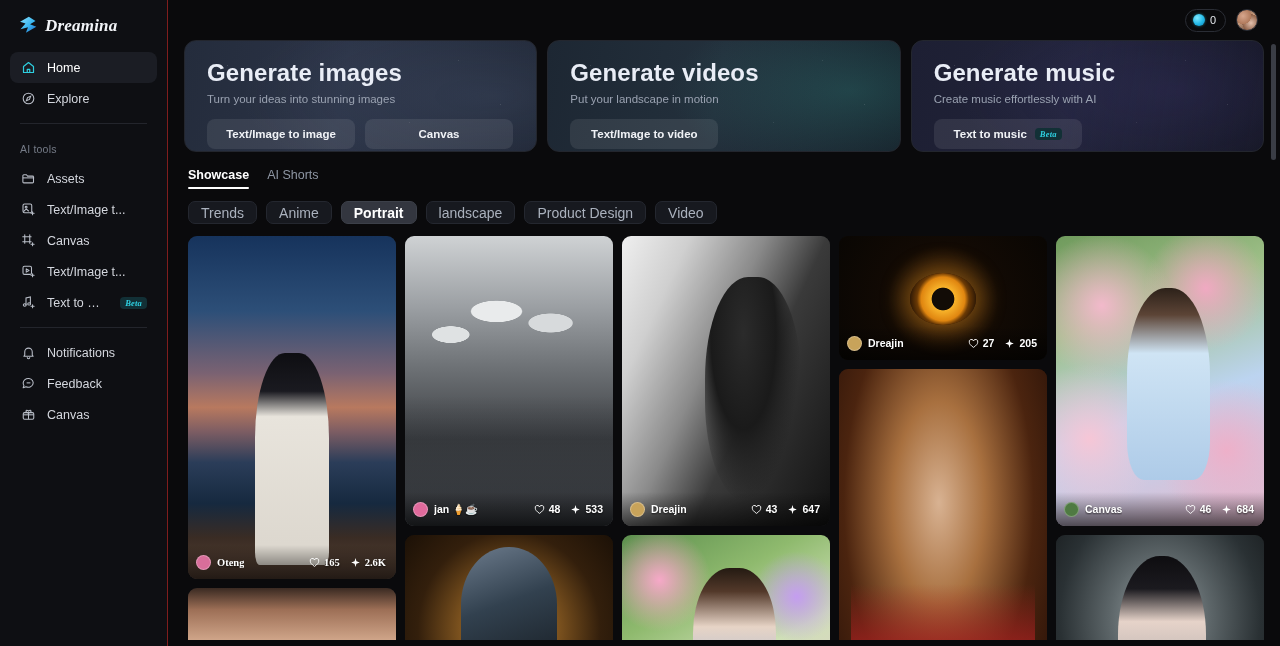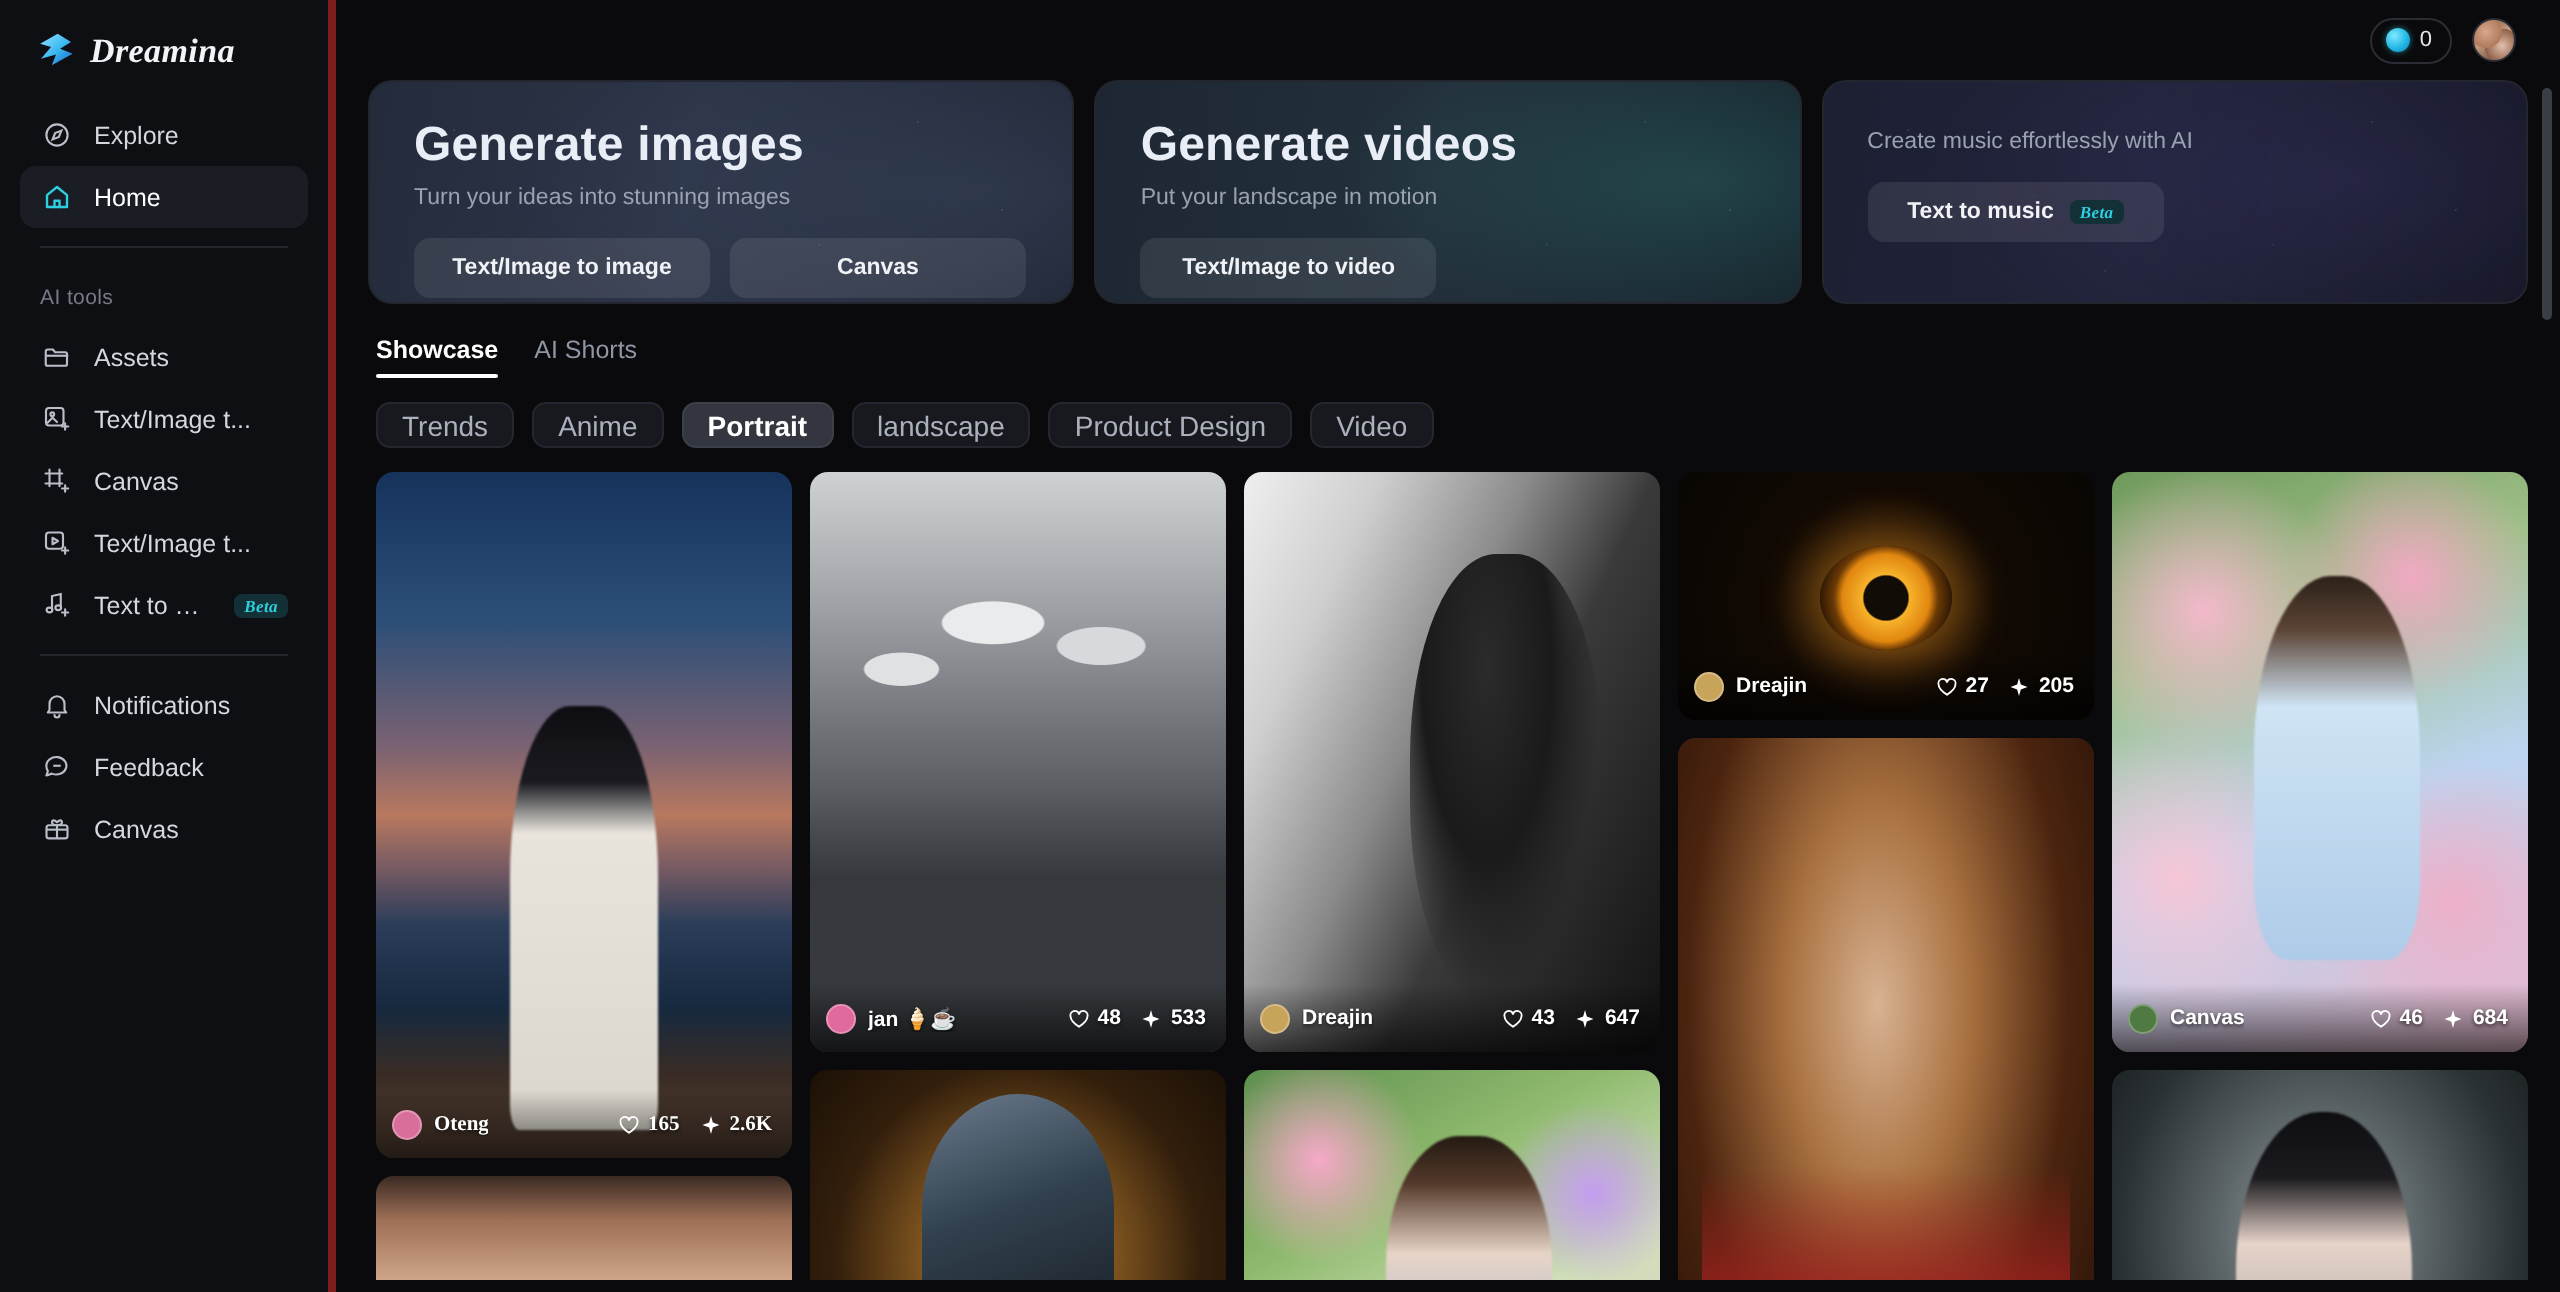--- a/index.html
+++ b/index.html
@@ -9,21 +9,21 @@
     font-family: "Liberation Sans", sans-serif;
     overflow: hidden;
     color: #e8eaed;
   }
   .app { display: flex; width: 1280px; height: 646px; position: relative; }
 
   
   .sidebar {
     width: 168px; height: 646px; flex: 0 0 168px;
     background: #0e0f13;
-    border-right: 4px solid #7f1d1d;
+    border-right: 1px solid #7f1d1d;
     padding: 0 10px;
     display: flex; flex-direction: column;
   }
   .brand {
     height: 52px; display: flex; align-items: center; gap: 7px;
     padding-left: 8px;
   }
   .brand-mark { width: 20px; height: 20px; flex: 0 0 20px; }
   .brand-name {
     font-family: "Liberation Serif", serif;
@@ -343,37 +343,37 @@
               <stop offset="100%" stop-color="#1d63c9"></stop>
             </linearGradient>
           </defs>
           <path d="M13 1 L21 6 L14.5 10 L22 13 L9.5 20 L12 13.5 L3 16 L9 9 L2.5 7 Z" fill="url(#lg)"></path>
         </svg>
       </span>
       <span class="brand-name">Dreamina</span>
     </div>
 
     <div class="nav-group">
+      <div class="nav-item active">
+        <span class="nav-ic">
+          <svg viewBox="0 0 24 24" fill="none" stroke="currentColor" stroke-width="1.9" stroke-linecap="round" stroke-linejoin="round">
+              <path d="M4 10.5 L12 4 L20 10.5 V20 H4 Z"></path>
+              <path d="M10 20 v-5 h4 v5"></path>
+            </svg>
+        </span>
+        <span class="nav-label">Home</span>
+      </div>
       <div class="nav-item">
         <span class="nav-ic">
           <svg viewBox="0 0 24 24" fill="none" stroke="currentColor" stroke-width="1.7">
               <circle cx="12" cy="12" r="8.5"></circle>
               <path d="M15.5 8.5 L10.5 10.5 L8.5 15.5 L13.5 13.5 Z"></path>
             </svg>
         </span>
         <span class="nav-label">Explore</span>
-      </div>
-      <div class="nav-item active">
-        <span class="nav-ic">
-          <svg viewBox="0 0 24 24" fill="none" stroke="currentColor" stroke-width="1.9" stroke-linecap="round" stroke-linejoin="round">
-              <path d="M4 10.5 L12 4 L20 10.5 V20 H4 Z"></path>
-              <path d="M10 20 v-5 h4 v5"></path>
-            </svg>
-        </span>
-        <span class="nav-label">Home</span>
       </div>
     </div>
 
     <div class="sb-divider"></div>
 
     <div class="nav-section-title">AI tools</div>
 
     <div class="nav-group">
       <div class="nav-item">
         <span class="nav-ic">
@@ -490,20 +490,21 @@
 
         <div class="hero videos">
           <div class="hero-title">Generate videos</div>
           <div class="hero-sub">Put your landscape in motion</div>
           <div class="hero-btns">
             <button class="hero-btn">Text/Image to video</button>
           </div>
         </div>
 
         <div class="hero music">
+          <div class="hero-title">Generate music</div>
           <div class="hero-sub">Create music effortlessly with AI</div>
           <div class="hero-btns">
             <button class="hero-btn">
               <span>Text to music</span>
               <span class="beta-pill">Beta</span>
             </button>
           </div>
         </div>
 
       </div>

